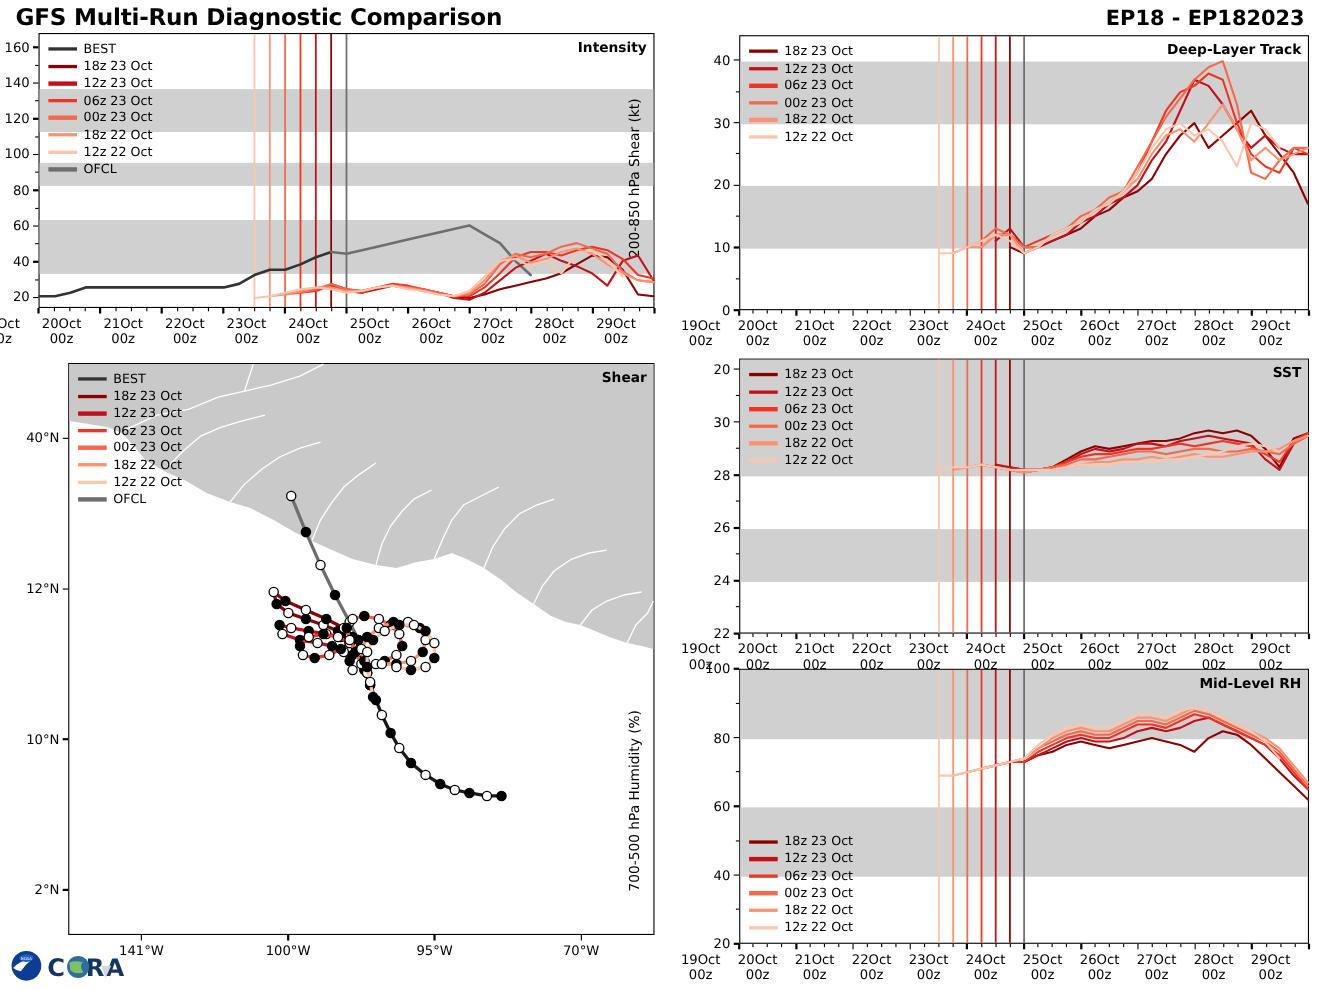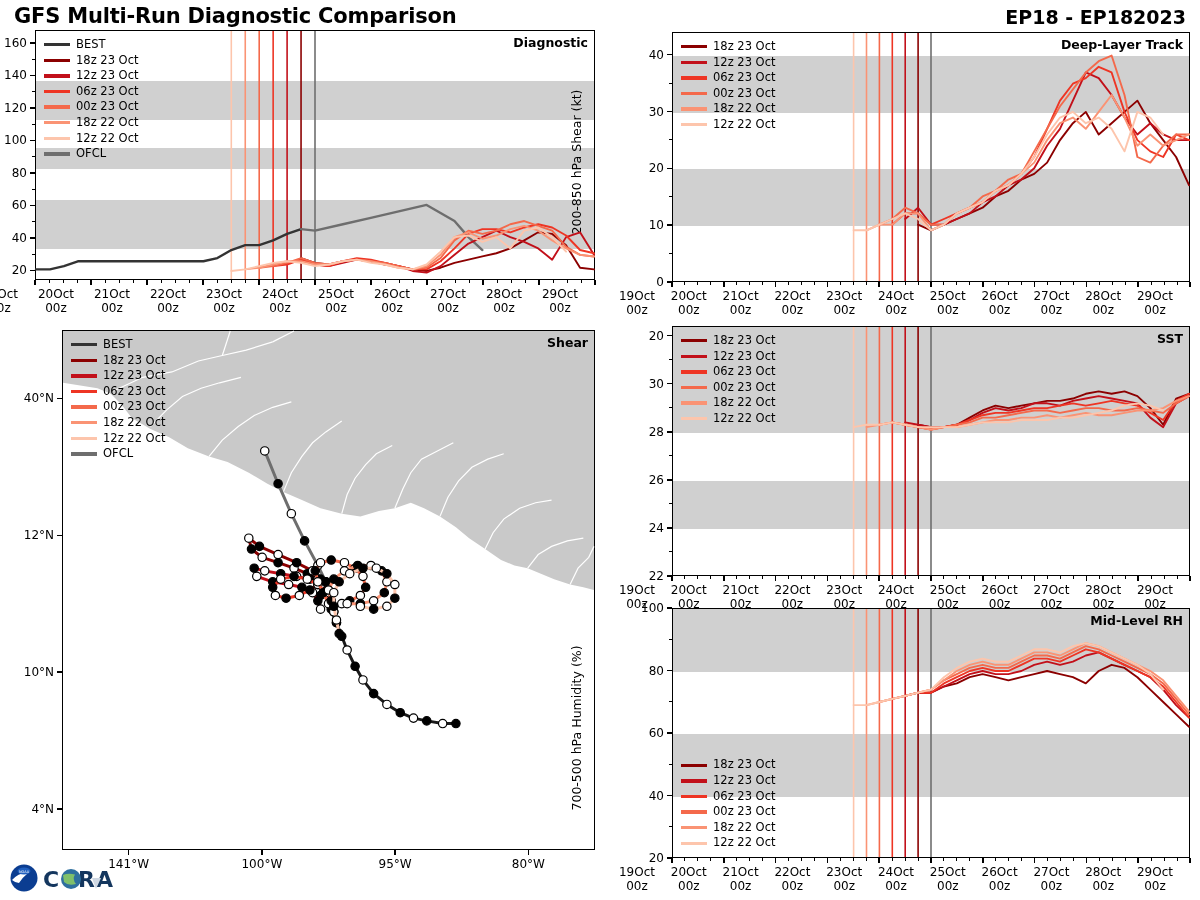--- a/index.html
+++ b/index.html
@@ -43,21 +43,21 @@
         <line x1="280" y1="0" x2="280" y2="250" stroke="#6E6E6E" stroke-width="1.6"></line>
         <path d="M0.00 240.26 L14.00 240.26 L28.00 237.01 L42.00 232.14 L56.00 232.14 L84.00 232.14 L112.00 232.14 L140.00 232.14 L168.00 232.14 L182.00 228.90 L196.00 220.78 L210.00 215.91 L224.00 215.91 L238.00 211.04 L252.00 204.55 L266.00 199.68 " fill="none" stroke="#333333" stroke-width="2.4" stroke-linejoin="round" stroke-linecap="round"></path>
         <path d="M266.00 199.68 L280.00 201.30 L308.00 194.81 L336.00 188.31 L364.00 181.82 L392.00 175.32 L406.00 183.44 L420.00 191.56 L434.00 207.79 L448.00 220.78 " fill="none" stroke="#6E6E6E" stroke-width="2.4" stroke-linejoin="round" stroke-linecap="round"></path>
         <path d="M266.00 228.90 L280.00 233.77 L294.00 235.39 L308.00 232.14 L322.00 230.52 L336.00 232.14 L350.00 235.39 L364.00 237.01 L378.00 240.26 L392.00 241.88 L406.00 238.64 L420.00 233.77 L434.00 230.52 L448.00 227.27 L462.00 224.03 L476.00 219.16 L490.00 211.04 L504.00 202.92 L518.00 204.55 L532.00 215.91 L546.00 238.64 L560.00 240.26 " fill="none" stroke="#8B0000" stroke-width="1.9" stroke-linejoin="round" stroke-linecap="round"></path>
         <path d="M252.00 233.77 L266.00 230.52 L280.00 235.39 L294.00 237.01 L308.00 233.77 L322.00 230.52 L336.00 232.14 L350.00 233.77 L364.00 237.01 L378.00 241.88 L392.00 243.51 L406.00 237.01 L420.00 225.65 L434.00 214.29 L448.00 207.79 L462.00 201.30 L476.00 207.79 L490.00 212.66 L504.00 219.16 L518.00 230.52 L532.00 207.79 L546.00 202.92 L560.00 225.65 " fill="none" stroke="#C2101A" stroke-width="1.9" stroke-linejoin="round" stroke-linecap="round"></path>
         <path d="M238.00 237.01 L252.00 235.39 L266.00 230.52 L280.00 235.39 L294.00 237.01 L308.00 232.14 L322.00 228.90 L336.00 230.52 L350.00 233.77 L364.00 237.01 L378.00 240.26 L392.00 240.26 L406.00 232.14 L420.00 219.16 L434.00 204.55 L448.00 199.68 L462.00 199.68 L476.00 202.92 L490.00 198.05 L504.00 194.81 L518.00 198.05 L532.00 206.17 L546.00 220.78 L560.00 224.03 " fill="none" stroke="#EE3524" stroke-width="1.9" stroke-linejoin="round" stroke-linecap="round"></path>
         <path d="M224.00 238.64 L238.00 237.01 L252.00 233.77 L266.00 228.90 L280.00 233.77 L294.00 235.39 L308.00 232.14 L322.00 230.52 L336.00 232.14 L350.00 233.77 L364.00 237.01 L378.00 240.26 L392.00 238.64 L406.00 228.90 L420.00 211.04 L434.00 201.30 L448.00 204.55 L462.00 201.30 L476.00 194.81 L490.00 191.56 L504.00 196.43 L518.00 201.30 L532.00 217.53 L546.00 225.65 L560.00 227.27 " fill="none" stroke="#F4694B" stroke-width="1.9" stroke-linejoin="round" stroke-linecap="round"></path>
         <path d="M210.00 240.26 L224.00 238.64 L238.00 235.39 L252.00 232.14 L266.00 232.14 L280.00 235.39 L294.00 235.39 L308.00 232.14 L322.00 230.52 L336.00 232.14 L350.00 235.39 L364.00 238.64 L378.00 240.26 L392.00 237.01 L406.00 225.65 L420.00 207.79 L434.00 202.92 L448.00 209.42 L462.00 206.17 L476.00 199.68 L490.00 196.43 L504.00 201.30 L518.00 211.04 L532.00 219.16 L546.00 225.65 L560.00 227.27 " fill="none" stroke="#FA9374" stroke-width="1.9" stroke-linejoin="round" stroke-linecap="round"></path>
         <path d="M196.00 241.88 L210.00 240.26 L224.00 237.01 L238.00 233.77 L252.00 232.14 L266.00 233.77 L280.00 237.01 L294.00 235.39 L308.00 232.14 L322.00 230.52 L336.00 233.77 L350.00 235.39 L364.00 238.64 L378.00 240.26 L392.00 235.39 L406.00 222.40 L420.00 207.79 L434.00 206.17 L448.00 212.66 L462.00 207.79 L476.00 219.16 L490.00 201.30 L504.00 198.05 L518.00 207.79 L532.00 222.40 " fill="none" stroke="#FDC5AC" stroke-width="1.9" stroke-linejoin="round" stroke-linecap="round"></path>
       </svg>
-      <div class="panel-title">Diagnostic</div>
+      <div class="panel-title">Intensity</div>
       <div class="legend" style="left: 8px; top: 6px;">
         <div class="lgrow">
           <span class="lgsw" style="background: rgb(51, 51, 51);"></span>
           <span class="lgtx">BEST</span>
         </div>
         <div class="lgrow">
           <span class="lgsw" style="background: rgb(139, 0, 0);"></span>
           <span class="lgtx">18z 23 Oct</span>
         </div>
         <div class="lgrow">
@@ -812,27 +812,27 @@
 <div class="tickmark" style="left: 1150.65px; top: 858px; width: 1px; height: 3px;"></div>
 <div class="tickmark" style="left: 1163.6px; top: 858px; width: 1px; height: 3px;"></div>
 <div class="tickmark" style="left: 1176.55px; top: 858px; width: 1px; height: 3px;"></div>
 <div class="tickmark" style="left: 1189.25px; top: 858px; width: 1.5px; height: 5px;"></div>
 <div class="xtick" style="left: 1155px; top: 865px; width: 70px; margin-left: -35px; transform: none;">
     <div>29Oct</div>
     <div>00z</div>
   </div>
 <div class="ylab" style="left: 576px; top: 733px; width: 140px; text-align: center; margin-left: -70px; transform: rotate(-90deg);">700-500 hPa Humidity (%)</div>
 <div class="tickmark" style="left: 57px; top: 808.197px; width: 5px; height: 1.5px;"></div>
-<div class="ytick" style="left: 0px; top: 808.947px; width: 54px;">4°N</div>
+<div class="ytick" style="left: 0px; top: 808.947px; width: 54px;">2°N</div>
 <div class="tickmark" style="left: 57px; top: 671.355px; width: 5px; height: 1.5px;"></div>
 <div class="ytick" style="left: 0px; top: 672.105px; width: 54px;">10°N</div>
 <div class="tickmark" style="left: 57px; top: 534.513px; width: 5px; height: 1.5px;"></div>
 <div class="ytick" style="left: 0px; top: 535.263px; width: 54px;">12°N</div>
 <div class="tickmark" style="left: 57px; top: 397.671px; width: 5px; height: 1.5px;"></div>
 <div class="ytick" style="left: 0px; top: 398.421px; width: 54px;">40°N</div>
 <div class="tickmark" style="left: 127.875px; top: 850px; width: 1.5px; height: 5px;"></div>
 <div class="xtick" style="left: 88.625px; top: 857px; width: 80px; transform: none;">141°W</div>
 <div class="tickmark" style="left: 261.125px; top: 850px; width: 1.5px; height: 5px;"></div>
 <div class="xtick" style="left: 221.875px; top: 857px; width: 80px; transform: none;">100°W</div>
 <div class="tickmark" style="left: 394.375px; top: 850px; width: 1.5px; height: 5px;"></div>
 <div class="xtick" style="left: 355.125px; top: 857px; width: 80px; transform: none;">95°W</div>
 <div class="tickmark" style="left: 527.625px; top: 850px; width: 1.5px; height: 5px;"></div>
-<div class="xtick" style="left: 488.375px; top: 857px; width: 80px; transform: none;">80°W</div>
+<div class="xtick" style="left: 488.375px; top: 857px; width: 80px; transform: none;">70°W</div>
 
 </body></html>

